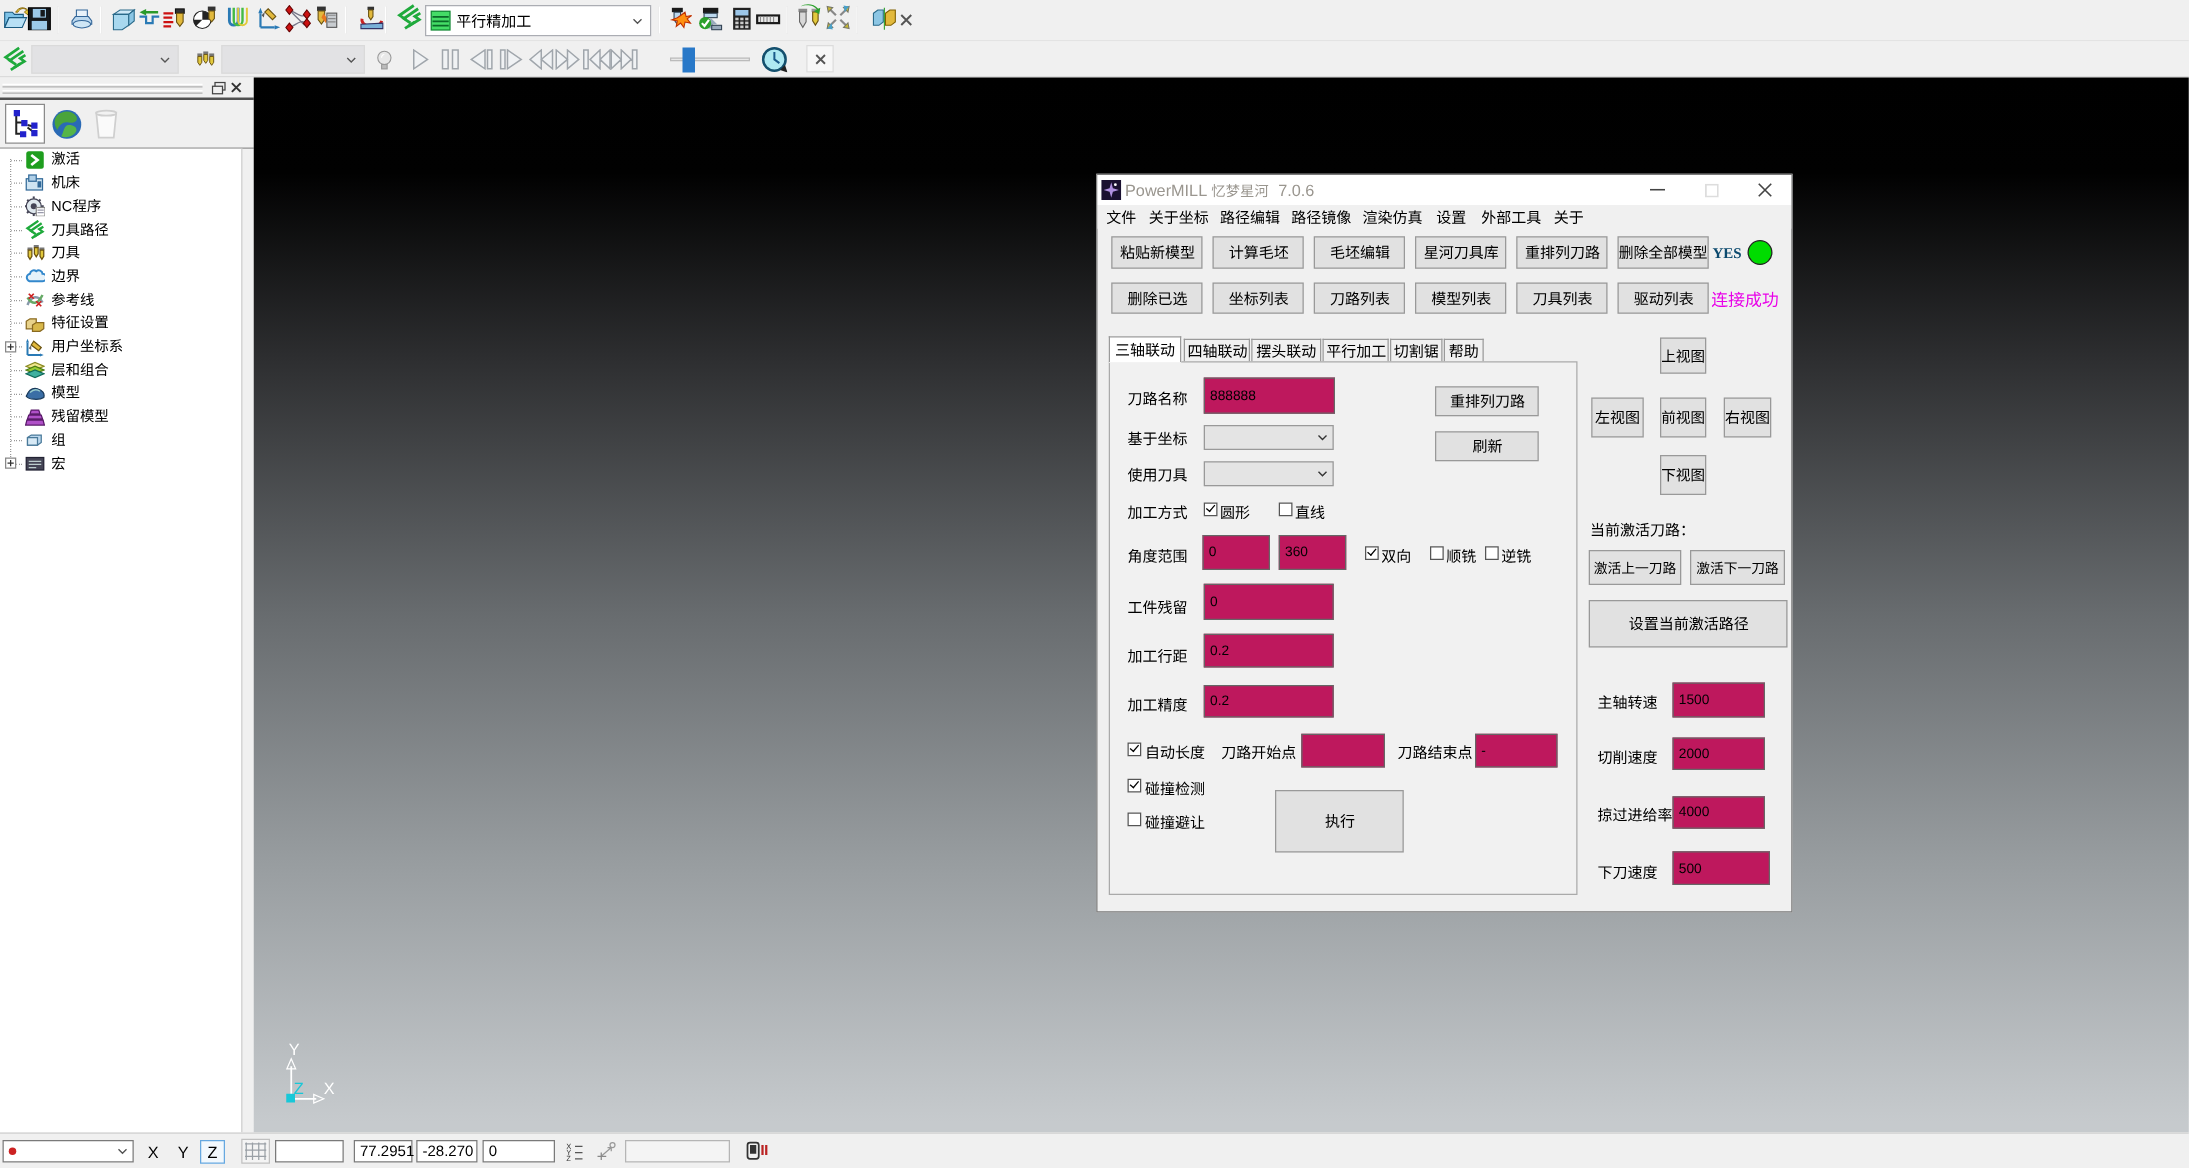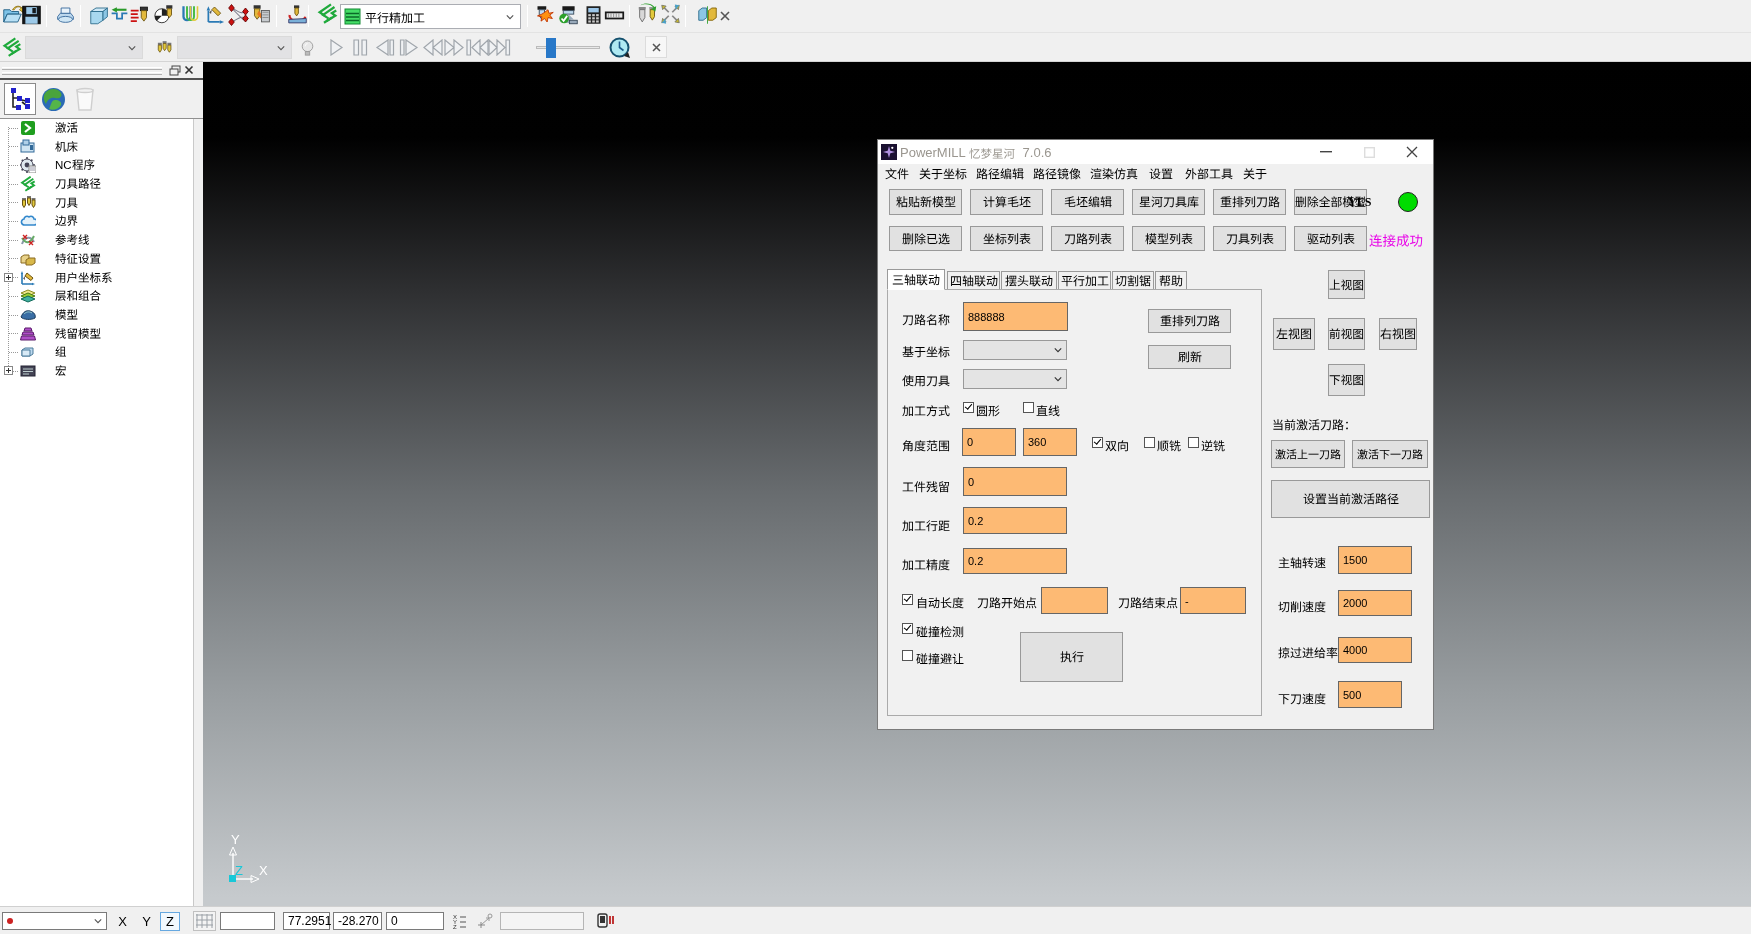--- a/index.html
+++ b/index.html
@@ -10,38 +10,38 @@
   border-bottom:1px solid #d4d4d4}
 .ticon{position:absolute;width:21px;height:22px}
 .tsep{position:absolute;top:5px;width:1px;height:22px;background:#c7c7c7;border-right:1px solid #fff}
 .drop{position:absolute;background:#fff;border:1px solid #abadb3;display:flex;align-items:center}
 .chev{position:absolute;right:6px;top:50%;margin-top:-3px;width:8px;height:6px}
 #left{position:absolute;left:0;top:62px;width:203px;height:844px;background:#f0f0f0}
 #lcap{position:absolute;left:0;top:0;width:203px;height:17px;background:#f0f0f0}
 #treebox{position:absolute;left:0;top:57px;width:194px;height:787px;background:#fff;
   border-right:1px solid #c9c9c9}
 .ti{position:absolute;height:18px;display:flex;align-items:center;font-size:11.5px}
-.ti .lbl{margin-left:19px;white-space:nowrap}
+.ti .lbl{margin-left:5px;white-space:nowrap}
 .tico{width:16px;height:16px}
 #vp{position:absolute;left:203px;top:62px;width:1548px;height:844px;
   background:linear-gradient(#000 0%,#010101 9%,#2e2f31 27%,#686c6f 51%,#979c9f 74%,#c6cacd 99%)}
 #status{position:absolute;left:0;top:906px;width:1751px;height:28px;background:#f0f0f0;
   border-top:1px solid #d0d0d0}
 .sfield{position:absolute;top:5px;height:18px;background:#fff;border:1px solid #7a7a7a;
   font-size:12px;color:#000;display:flex;align-items:center;padding-left:4px}
 .sbtn{position:absolute;top:5px;height:19px;font-size:13px;color:#000;display:flex;
   align-items:center;justify-content:center}
 #dlg{position:absolute;left:877px;top:139px;width:557px;height:591px;background:#f0f0f0;
   border:1px solid #7a7a7a}
 #dtitle{position:absolute;left:0;top:0;width:555px;height:24px;background:#fff;display:flex;align-items:center}
 #dmenu{position:absolute;left:0;top:24px;width:555px;height:19px;background:#f0f0f0}
 .mitem{position:absolute;top:0;height:19px;display:flex;align-items:center}
 .btn{position:absolute;background:#e1e1e1;border:1px solid #999;display:flex;
   align-items:center;justify-content:center}
-.inp{position:absolute;background:#fdba74;border:1px solid #666;font-size:11px;
+.inp{position:absolute;background:#be185d;border:1px solid #666;font-size:11px;
   display:flex;align-items:center;padding-left:4px;color:#000}
 .combo{position:absolute;background:#e4e4e4;border:1px solid #999}
 .cb{position:absolute;width:11px;height:11px;background:#fff;border:1px solid #555}
 .cb.c:after{content:"";position:absolute;left:1.2px;top:1.2px;width:5.5px;height:2.8px;
   border-left:1.6px solid #000;border-bottom:1.6px solid #000;transform:rotate(-50deg)}
 .lab{position:absolute;white-space:nowrap}
 .tab{position:absolute;top:0;height:19px;background:#f0f0f0;border:1px solid #9a9a9a;
   border-bottom:none;display:flex;align-items:center;justify-content:center}
 </style></head>
 <body>
@@ -821,21 +821,21 @@
   <div class="btn" style="left:416px;top:49px;width:73px;height:26px">
       <svg class="k" style="width:72.0px;height:12.0px" viewBox="0 -860 6000 1000" fill="#000">
         <use href="#g67" x="0"></use>
         <use href="#g68" x="1000"></use>
         <use href="#g69" x="2000"></use>
         <use href="#g55" x="3000"></use>
         <use href="#g33" x="4000"></use>
         <use href="#g34" x="5000"></use>
       </svg>
     </div>
-  <div class="lab" style="left:470px;top:55px;font-family:'Liberation Serif',serif;font-weight:bold;font-size:12px;color:#000000">YES</div>
+  <div class="lab" style="left:492px;top:55px;font-family:'Liberation Serif',serif;font-weight:bold;font-size:12px;color:#0c4a6e">YES</div>
   <div style="position:absolute;left:520px;top:52px;width:20px;height:20px;border-radius:50%;background:#00dc00;border:1px solid #222"></div>
 
   <div class="btn" style="left:11px;top:86px;width:73px;height:25px">
       <svg class="k" style="width:48.0px;height:12.0px" viewBox="0 -860 4000 1000" fill="#000">
         <use href="#g67" x="0"></use>
         <use href="#g68" x="1000"></use>
         <use href="#g70" x="2000"></use>
         <use href="#g71" x="3000"></use>
       </svg>
     </div>
@@ -1180,15 +1180,15 @@
           <use href="#g141" x="3000"></use>
           <use href="#g142" x="4000"></use>
         </svg></div>
     <div class="inp" style="left:460px;top:497px;width:74px;height:26px">4000</div>
     <div class="lab" style="left:400px;top:549px"><svg class="k" style="width:48.0px;height:12.0px" viewBox="0 -860 4000 1000" fill="#000">
           <use href="#g130" x="0"></use>
           <use href="#g11" x="1000"></use>
           <use href="#g136" x="2000"></use>
           <use href="#g101" x="3000"></use>
         </svg></div>
-    <div class="inp" style="left:460px;top:541px;width:64px;height:27px">500</div>
+    <div class="inp" style="left:460px;top:541px;width:78px;height:27px">500</div>
   </div>
 </div>
 
 </body></html>

